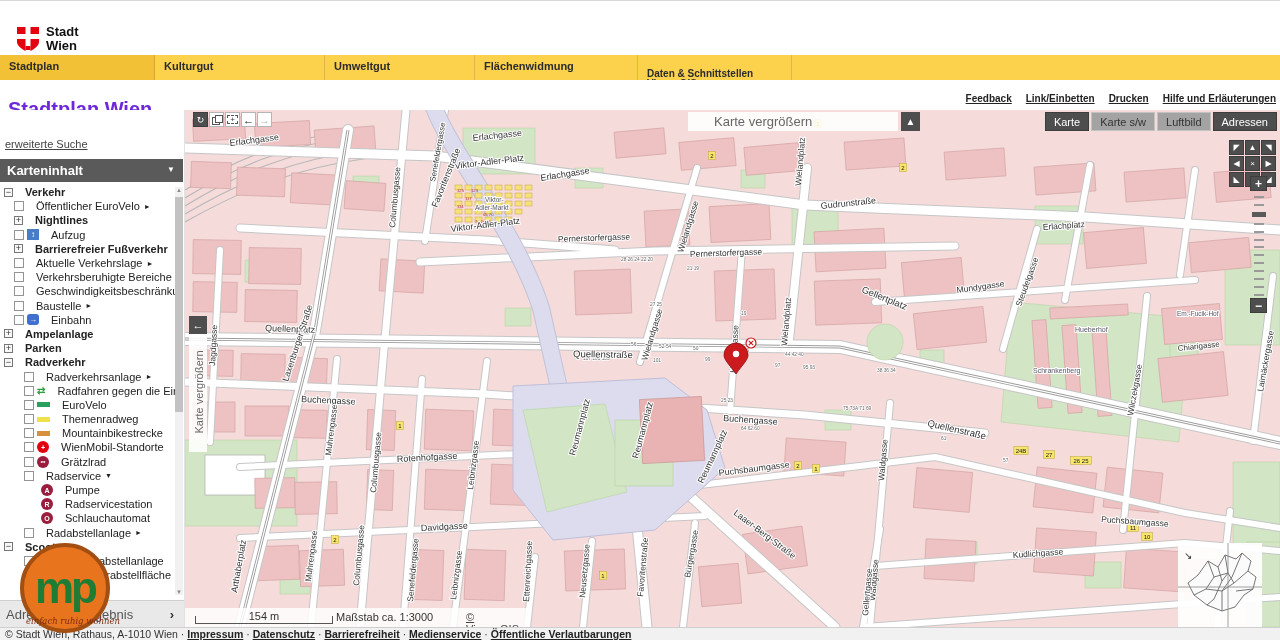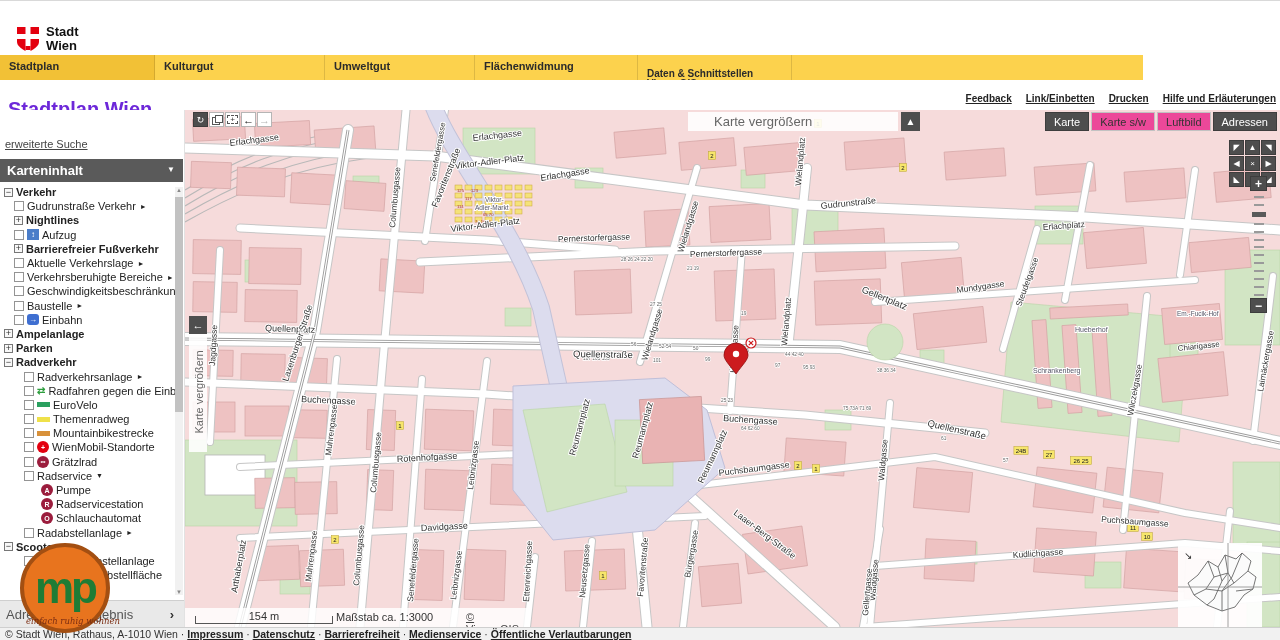--- a/index.html
+++ b/index.html
@@ -3,21 +3,21 @@
 <meta charset="utf-8">
 <style>
   html,body{margin:0;padding:0;width:1280px;height:640px;overflow:hidden;
     font-family:"Liberation Sans",sans-serif;background:#fff;position:relative;}
   *{box-sizing:border-box;}
   
   #header{position:absolute;left:0;top:0;width:1280px;height:55px;background:#fff;border-top:1px solid #d9d9d9;}
   #logo{position:absolute;left:16px;top:24px;display:flex;align-items:center;gap:6px;}
   #logo .lg-txt{font-size:13px;font-weight:bold;line-height:14px;color:#111;}
   
-  #nav{position:absolute;left:0;top:55px;width:1143px;height:25px;background:#fcd24d;display:flex;justify-content:flex-end;}
+  #nav{position:absolute;left:0;top:55px;width:1280px;height:25px;background:#fcd24d;display:flex;justify-content:flex-end;}
   .tab{height:25px;padding:5px 0 0 9px;font-size:11px;font-weight:bold;color:#2b2b2b;border-right:1px solid rgba(0,0,0,.12);}
   .tab.sel{background:#f2c136;}
   .tab.two{padding-top:14px;font-size:10px;line-height:10px;}
   .tab.two .l2{text-decoration:underline;font-weight:bold;}
   
   #subhdr{position:absolute;left:0;top:80px;width:1280px;height:30px;background:#fff;}
   #page-title{position:absolute;left:8px;top:18px;font-size:20px;font-weight:bold;color:#6d28d9;}
   #toplinks{position:absolute;right:4px;top:13px;font-size:10px;display:flex;gap:14px;}
   #toplinks a{color:#222;font-weight:bold;text-decoration:underline;}
   
@@ -25,21 +25,21 @@
   #searchrow{position:absolute;left:4px;top:7px;display:flex;align-items:center;}
   #searchbox{width:148px;height:19px;border:1px solid #8a8a8a;background:#fff;font-size:12px;padding:2px 3px;color:#000;white-space:nowrap;overflow:hidden;}
   .wavy{text-decoration:underline;text-decoration-style:wavy;text-decoration-color:#e00;text-decoration-thickness:1px;}
   #magbtn{margin-left:8px;width:20px;height:20px;background:transparent;border:none;}
   #advsearch{position:absolute;left:5px;top:28px;font-size:11px;color:#444;text-decoration:underline;}
   #panelhdr{position:absolute;left:0;top:49px;width:183px;height:23px;background:#5a5a5a;color:#fff;
     font-size:13px;font-weight:bold;padding:4px 8px 0 7px;display:flex;justify-content:space-between;}
   #panelhdr .chev{font-size:8px;margin-top:2px;}
   #tree{position:absolute;left:0;top:75px;width:176px;height:413px;overflow:hidden;font-size:11px;color:#222;}
   .trow{height:14.2px;display:flex;align-items:center;white-space:nowrap;}
-  .trow .lbl{margin-left:3px;}
+  .trow .lbl{margin-left:12px;}
   .trow .lbl.b{font-weight:bold;}
   .exp{width:9px;height:9px;border:1px solid #777;background:#f8f8f8;color:#333;font-size:9px;line-height:7px;text-align:center;flex:none;}
   .cb{width:10px;height:10px;border:1px solid #949494;background:#fff;flex:none;}
   .arr{font-size:7px;color:#222;margin-left:4px;}
   .ti{flex:none;margin-left:3px;display:inline-flex;align-items:center;justify-content:center;}
   .ti.sq{width:12px;height:11px;font-size:8px;font-weight:bold;}
   .ti.rd{border-radius:3px;}
   .ti.ci{width:12px;height:12px;border-radius:50%;font-size:7px;font-weight:bold;}
   .ti.bar{width:13px;height:5px;}
   .ti.tx{font-size:10px;font-weight:bold;}
@@ -63,21 +63,21 @@
   .mbtn.dark{background:#4e4e4e;border-color:#3d3d3d;color:#fff;}
   .sqicon{position:relative;width:9px;height:9px;}
   .sqicon:before{content:"";position:absolute;left:0;top:2px;width:6px;height:6px;border:1px solid #555;background:#fff;}
   .sqicon:after{content:"";position:absolute;left:3px;top:0;width:6px;height:6px;border:1px solid #555;background:#fff;}
   .dashsq{width:11px;height:9px;border:1px dashed #555;font-size:8px;line-height:7px;text-align:center;color:#333;}
   #enlargeTop{left:503px;top:2px;width:210px;height:19px;background:rgba(255,255,255,.88);color:#666;
     font-size:13px;padding:2px 0 0 26px;}
   #enlargeTopBtn{left:716px;top:2px;width:19px;height:19px;background:#4e4e4e;color:#fff;font-size:10px;
     display:flex;align-items:center;justify-content:center;}
   #basemapBtns{right:3px;top:2px;display:flex;gap:2px;}
-  .bmb{height:19px;padding:3px 8px 0 8px;font-size:11px;background:#ec4899;border:1px solid #c2c2c2;color:#333;}
+  .bmb{height:19px;padding:3px 8px 0 8px;font-size:11px;background:#a3a3a3;border:1px solid #c2c2c2;color:#333;}
   .bmb.active{background:#4e4e4e;border-color:#3d3d3d;color:#fff;}
   #dpad{right:4px;top:30px;display:grid;grid-template-columns:repeat(3,15px);grid-gap:1px;}
   .dbtn{width:15px;height:15px;background:#4e4e4e;border:1px solid #3d3d3d;color:#fff;font-size:8px;
     display:flex;align-items:center;justify-content:center;}
   #zoomplus,#zoomminus{right:13px;width:17px;height:15px;background:#4e4e4e;border:1px solid #3d3d3d;color:#fff;
     font-size:12px;font-weight:bold;display:flex;align-items:center;justify-content:center;}
   #zoomplus{top:66px;}
   #zoomminus{top:188px;}
   #zoomticks{right:15px;top:86px;width:13px;height:100px;display:flex;flex-direction:column;justify-content:space-between;align-items:center;}
   .ztick{width:10px;height:2px;background:#9a9a9a;}
@@ -150,21 +150,21 @@
     <span>Karteninhalt</span>
     <span class="chev">▼</span>
   </div>
   <div id="tree">
       <div class="trow" style="padding-left: 4px;">
         <span class="exp">−</span>
         <span class="lbl b">Verkehr</span>
       </div>
       <div class="trow" style="padding-left: 14px;">
         <span class="cb"></span>
-        <span class="lbl">Gudrunstraße Verkehr</span>
+        <span class="lbl">Öffentlicher EuroVelo</span>
         <span class="arr">►</span>
       </div>
       <div class="trow" style="padding-left: 14px;">
         <span class="exp">+</span>
         <span class="lbl b">Nightlines</span>
       </div>
       <div class="trow" style="padding-left: 14px;">
         <span class="cb"></span>
         <span class="ti sq" style="background: rgb(74, 125, 201); color: rgb(255, 255, 255);">↕</span>
         <span class="lbl">Aufzug</span>

